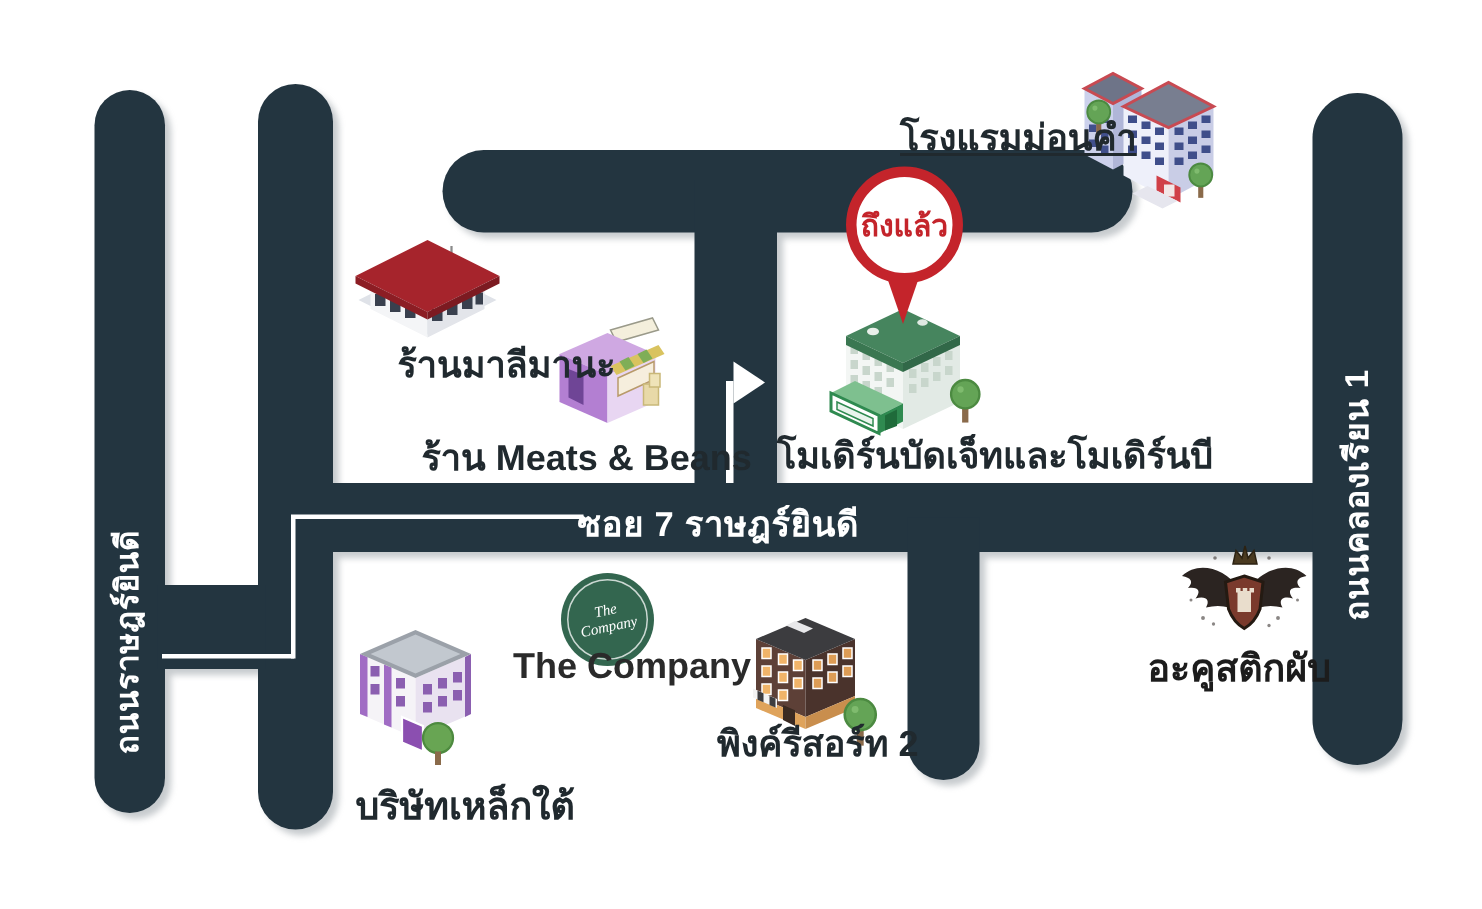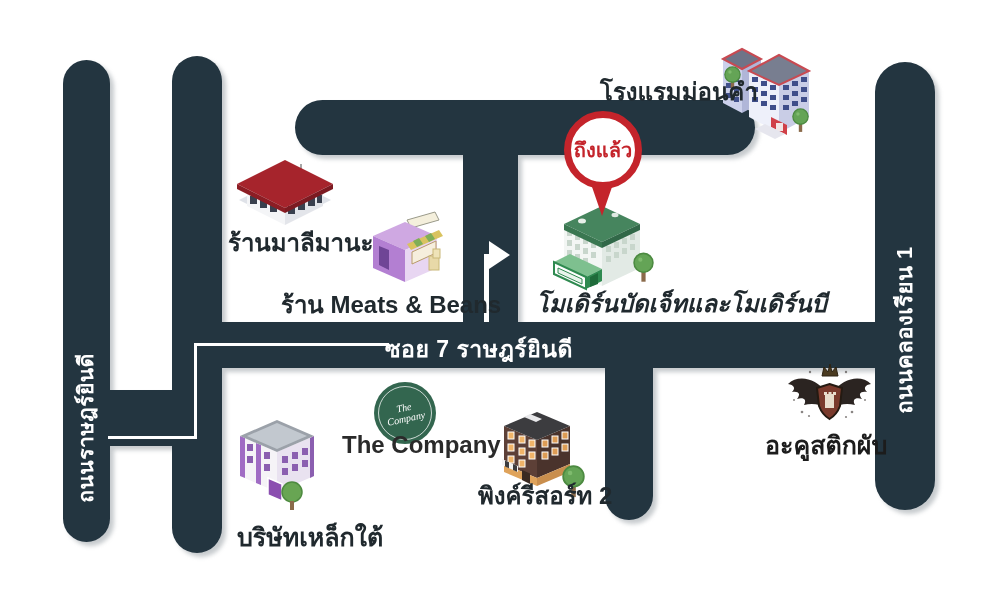--- a/index.html
+++ b/index.html
@@ -29,24 +29,24 @@
     border-top:14px solid transparent;border-bottom:14px solid transparent;border-left:21px solid #ffffff;}
   
   .road-label{position:absolute;z-index:3;color:#ffffff;font-weight:600;letter-spacing:.5px;}
   #label-road-left{left:-14px;top:405px;width:200px;height:46px;line-height:46px;
     text-align:center;font-size:21px;transform:rotate(-90deg);}
   #label-road-right{left:805px;top:306px;width:200px;height:48px;line-height:48px;
     text-align:center;font-size:22px;transform:rotate(-90deg);}
   #label-soi7{left:385px;top:331px;width:190px;text-align:left;font-size:23px;}
   
   .place-label{position:absolute;z-index:4;color:#20292e;font-weight:600;font-size:24px;white-space:nowrap;}
-  #label-hotel{left:600px;top:72px;width:120px;text-align:center;}
-  #label-malee{left:228px;top:223px;}
+  #label-hotel{left:600px;top:72px;width:120px;text-align:center;text-decoration:underline;}
+  #label-malee{left:228px;top:223px;padding-left:37px;}
   #label-meats{left:281px;top:285px;}
-  #label-modern{left:536px;top:284px;font-style:italic;}
+  #label-modern{left:518px;top:284px;}
   #label-company{left:342px;top:431px;color:#2a2a2a;}
   #label-pink{left:466px;top:476px;margin-left:12px;}
   #label-steel{left:237px;top:517px;font-size:25px;}
   #label-pub{left:765px;top:425px;width:130px;text-align:left;font-size:25px;color:#1c1c1c;}
   
   .place{position:absolute;z-index:3;}
   #b-hotel{left:715px;top:25px;width:105px;height:115px;}
   #b-malee{left:235px;top:148px;width:100px;height:88px;}
   #b-meats{left:365px;top:210px;width:80px;height:86px;}
   #b-modern{left:552px;top:190px;width:100px;height:104px;}

